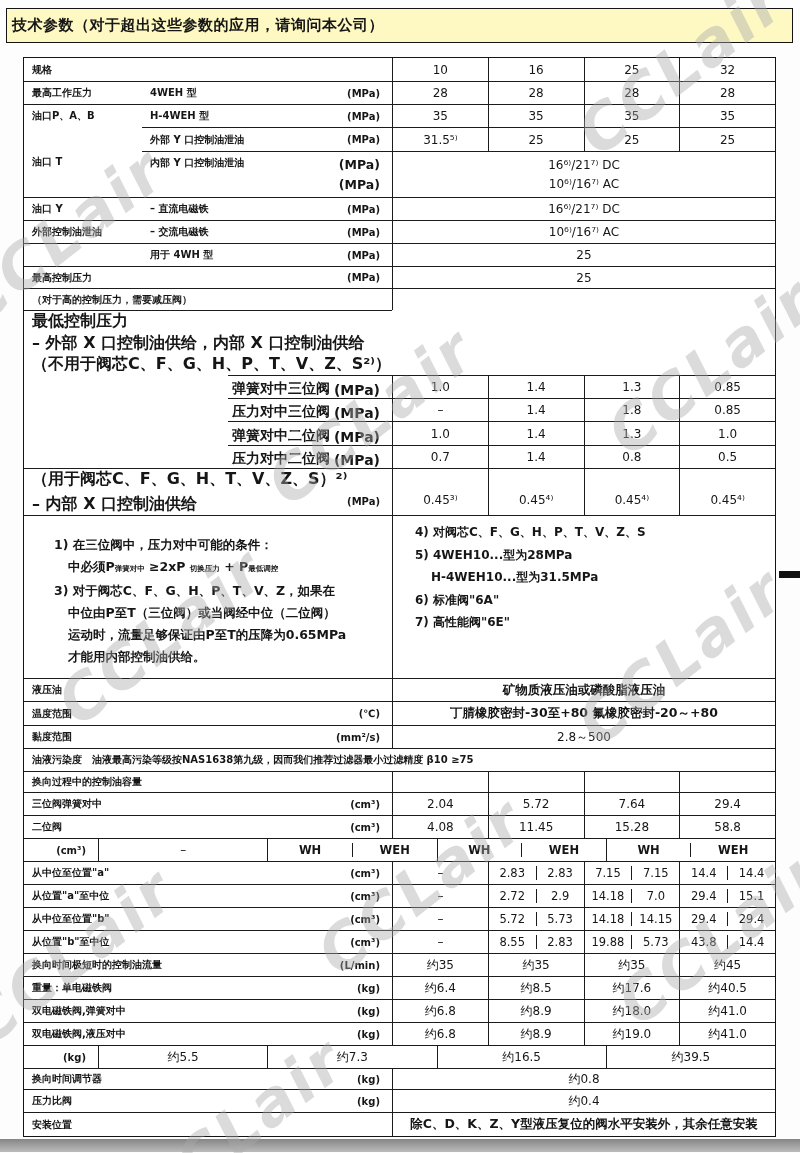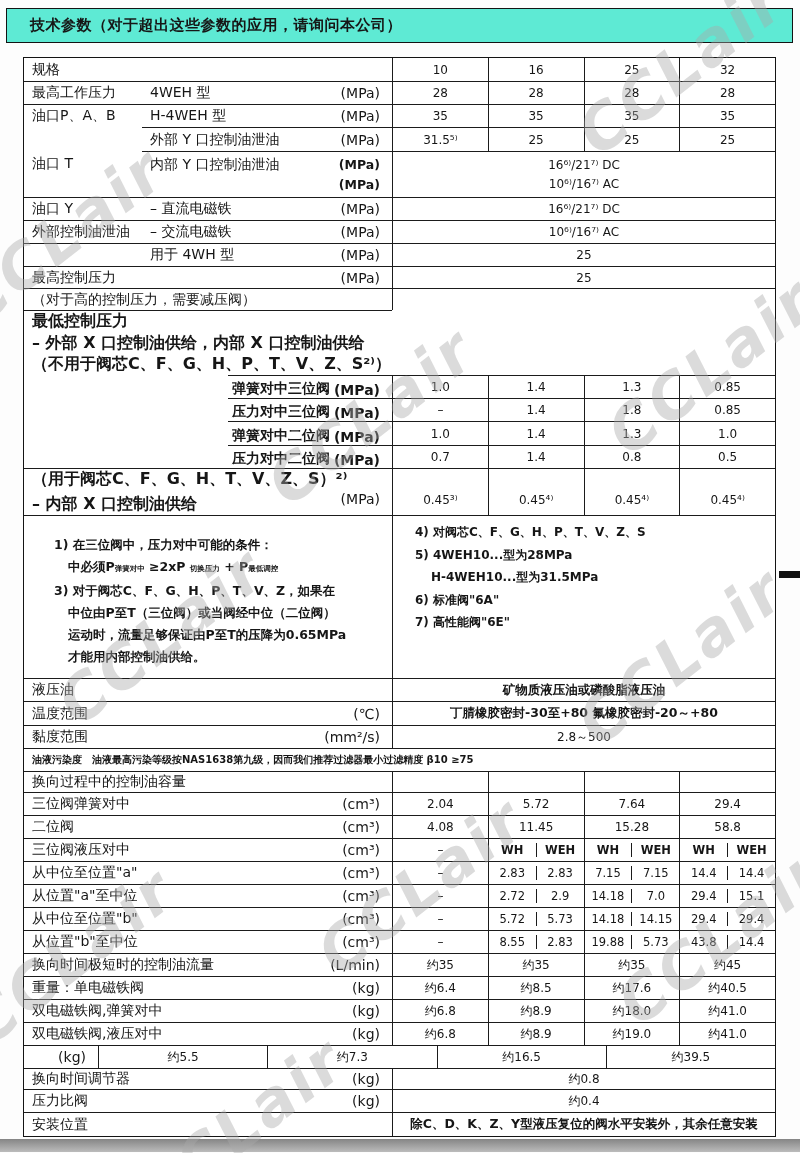--- a/index.html
+++ b/index.html
@@ -1,28 +1,28 @@
 <!DOCTYPE html>
 <html><head>
 <meta charset="utf-8">
 <style>
   html,body{margin:0;padding:0}
   body{width:800px;height:1153px;position:relative;background:#fdfdfd;
        font-family:"DejaVu Sans",sans-serif;color:#161616;overflow:hidden}
   .titlebox{position:absolute;left:6px;top:8px;width:787px;height:35px;border:1.6px solid #141414;
-       box-sizing:border-box;display:flex;align-items:center;padding-left:23px;
-       font-size:15px;font-weight:700;letter-spacing:.5px;background:#5eead4;z-index:1}
+       box-sizing:border-box;display:flex;align-items:center;padding-left:5px;
+       font-size:15px;font-weight:700;letter-spacing:.5px;background:#fef9c3;z-index:1}
   .tbox{position:absolute;left:23px;top:57px;width:753px;border:1.6px solid #141414;
        box-sizing:border-box;z-index:1;background:#fff}
   .row{display:flex;width:100%;box-sizing:border-box}
   .h21{height:21px}.h22{height:22px}.h23{height:23px}.h24{height:24px}
   .h46{height:46px}.h47{height:47px}.h65{height:65px}.h163{height:163px}
   .bt{border-top:1.4px solid #1b1b1b}
   .c{display:flex;align-items:center;padding-left:8px;box-sizing:border-box;
-     font-size:14px;font-weight:400;white-space:nowrap}
+     font-size:10px;font-weight:700;white-space:nowrap}
   .cA{width:118px}.cB{width:176px}.cC{width:74px}.lab{width:294px}.lblk{width:368px}
   .unit{justify-content:flex-end;padding-right:12px;padding-left:0}
   .vals{flex:1;display:flex;box-sizing:border-box;min-width:0}
   .v{flex:1;display:flex;align-items:center;justify-content:center;font-size:12px;font-weight:400;
      border-left:1.4px solid #1b1b1b;box-sizing:border-box;white-space:nowrap}
   .vspan{flex:1;display:flex;align-items:center;justify-content:center;font-size:12px;font-weight:400;
      border-left:1.4px solid #1b1b1b;box-sizing:border-box;white-space:nowrap}
   .vb{font-weight:700;font-size:12.5px}
   .vcol{flex-direction:column;justify-content:space-evenly}
   .ucol{display:flex;flex-direction:column;align-items:flex-end;justify-content:space-evenly;
@@ -318,21 +318,20 @@
     <div class="c cC unit bt">(cm³)</div>
     <div class="vals bt">
       <div class="v">4.08</div>
       <div class="v">11.45</div>
       <div class="v">15.28</div>
       <div class="v">58.8</div>
     </div>
   </div>
 
   <div class="row h23">
-    <div class="c lab bt">三位阀液压对中</div>
     <div class="c cC unit bt">(cm³)</div>
     <div class="vals bt">
       <div class="v">–</div>
       <div class="v split">
         <div class="half hb">WH</div>
         <div class="half hb">WEH</div>
       </div>
       <div class="v split">
         <div class="half hb">WH</div>
         <div class="half hb">WEH</div>

